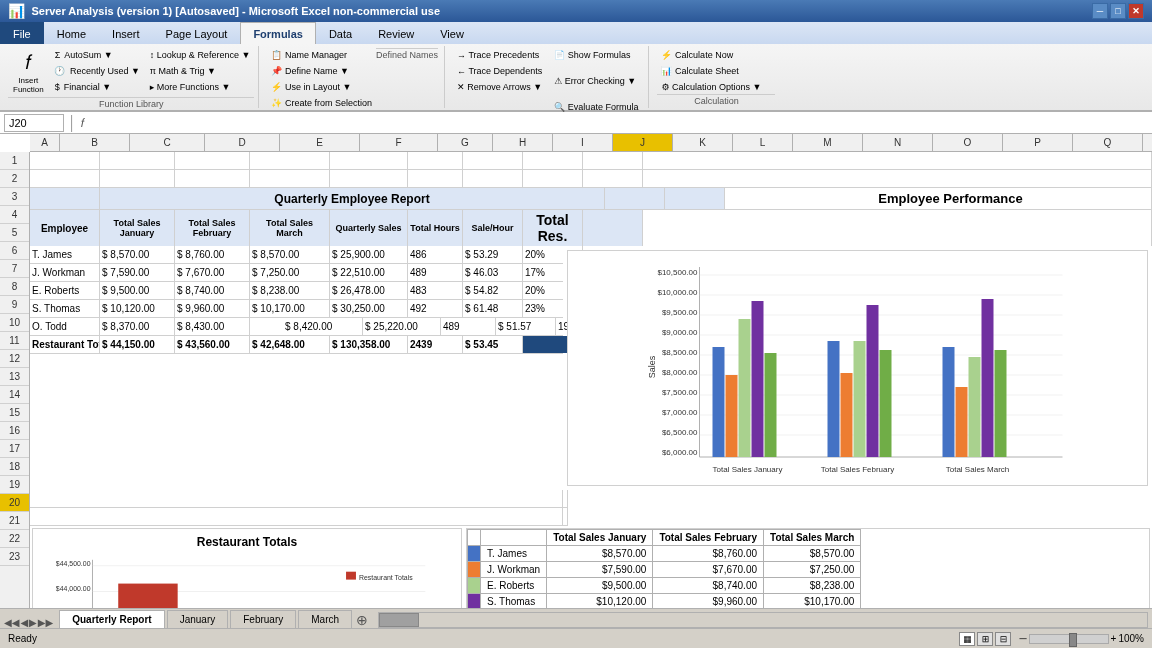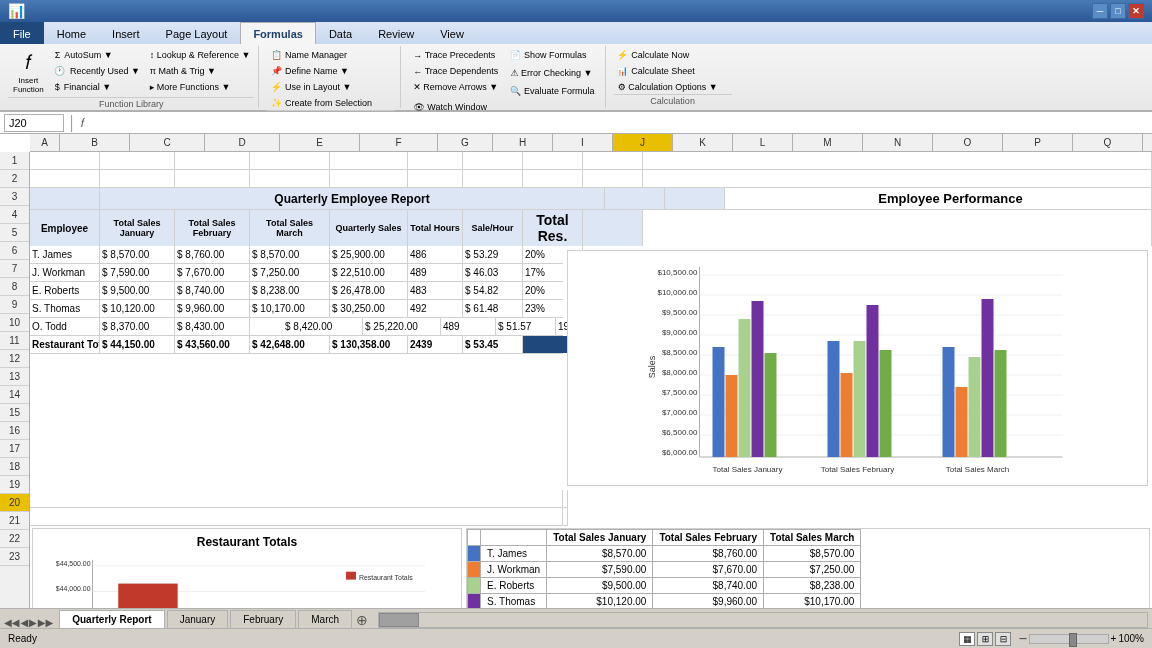--- a/index.html
+++ b/index.html
@@ -235,20 +235,21 @@
     }
     .row-num-cell.active { background: #e8c000; }
   </style>
 </head>
 <body>
 
 <div class="excel-window">
 
   <div class="title-bar">
     <span style="font-size:14px; margin-right:6px;">📊</span>
+    <span>Server Analysis (version 1) [Autosaved] - Microsoft Excel non-commercial use</span>
     <div class="title-bar-controls">
       <div class="title-bar-btn">─</div>
       <div class="title-bar-btn">□</div>
       <div class="title-bar-btn close">✕</div>
     </div>
   </div>
 
   <div class="ribbon-tabs">
     <div class="ribbon-tab" style="background:#1f497d;color:white;">File</div>
     <div class="ribbon-tab">Home</div>
@@ -275,39 +276,39 @@
         </div>
         <div style="display:flex; flex-direction:column; gap:2px;">
           <div class="ribbon-small-btn">↕ Lookup &amp; Reference ▼</div>
           <div class="ribbon-small-btn">π Math &amp; Trig ▼</div>
           <div class="ribbon-small-btn">▸ More Functions ▼</div>
         </div>
       </div>
       <div style="font-size:9px; color:#555; text-align:center; border-top:1px solid #ccc; padding-top:1px;">Function Library</div>
     </div>
 
-    <div style="display:flex; flex-direction:column; border-right:1px solid #ccc; padding:2px 6px; min-width:140px;">
+    <div style="display:flex; flex-direction:row; border-right:1px solid #ccc; padding:2px 6px; min-width:140px;">
       <div style="display:flex; gap:2px; flex:1; align-items:flex-start; flex-direction:column;">
         <div class="ribbon-small-btn">📋 Name Manager</div>
         <div class="ribbon-small-btn">📌 Define Name ▼</div>
         <div class="ribbon-small-btn">⚡ Use in Layout ▼</div>
         <div class="ribbon-small-btn">✨ Create from Selection</div>
       </div>
       <div style="font-size:9px; color:#555; text-align:center; border-top:1px solid #ccc; padding-top:1px;">Defined Names</div>
     </div>
 
     <div style="display:flex; flex-direction:column; border-right:1px solid #ccc; padding:2px 6px; min-width:200px;">
       <div style="display:flex; gap:2px; flex:1; align-items:flex-start; flex-direction:column;">
         <div style="display:flex; gap:4px;">
           <div style="display:flex; flex-direction:column; gap:2px;">
             <div class="ribbon-small-btn">→ Trace Precedents</div>
             <div class="ribbon-small-btn">← Trace Dependents</div>
             <div class="ribbon-small-btn">✕ Remove Arrows ▼</div>
           </div>
-          <div style="display:flex; flex-direction:column; gap:4px;">
+          <div style="display:flex; flex-direction:column; gap:12px;">
             <div class="ribbon-small-btn">📄 Show Formulas</div>
             <div class="ribbon-small-btn">⚠ Error Checking ▼</div>
             <div class="ribbon-small-btn">🔍 Evaluate Formula</div>
           </div>
         </div>
         <div class="ribbon-small-btn">👁 Watch Window</div>
       </div>
       <div style="font-size:9px; color:#555; text-align:center; border-top:1px solid #ccc; padding-top:1px;">Formula Auditing</div>
     </div>
 

